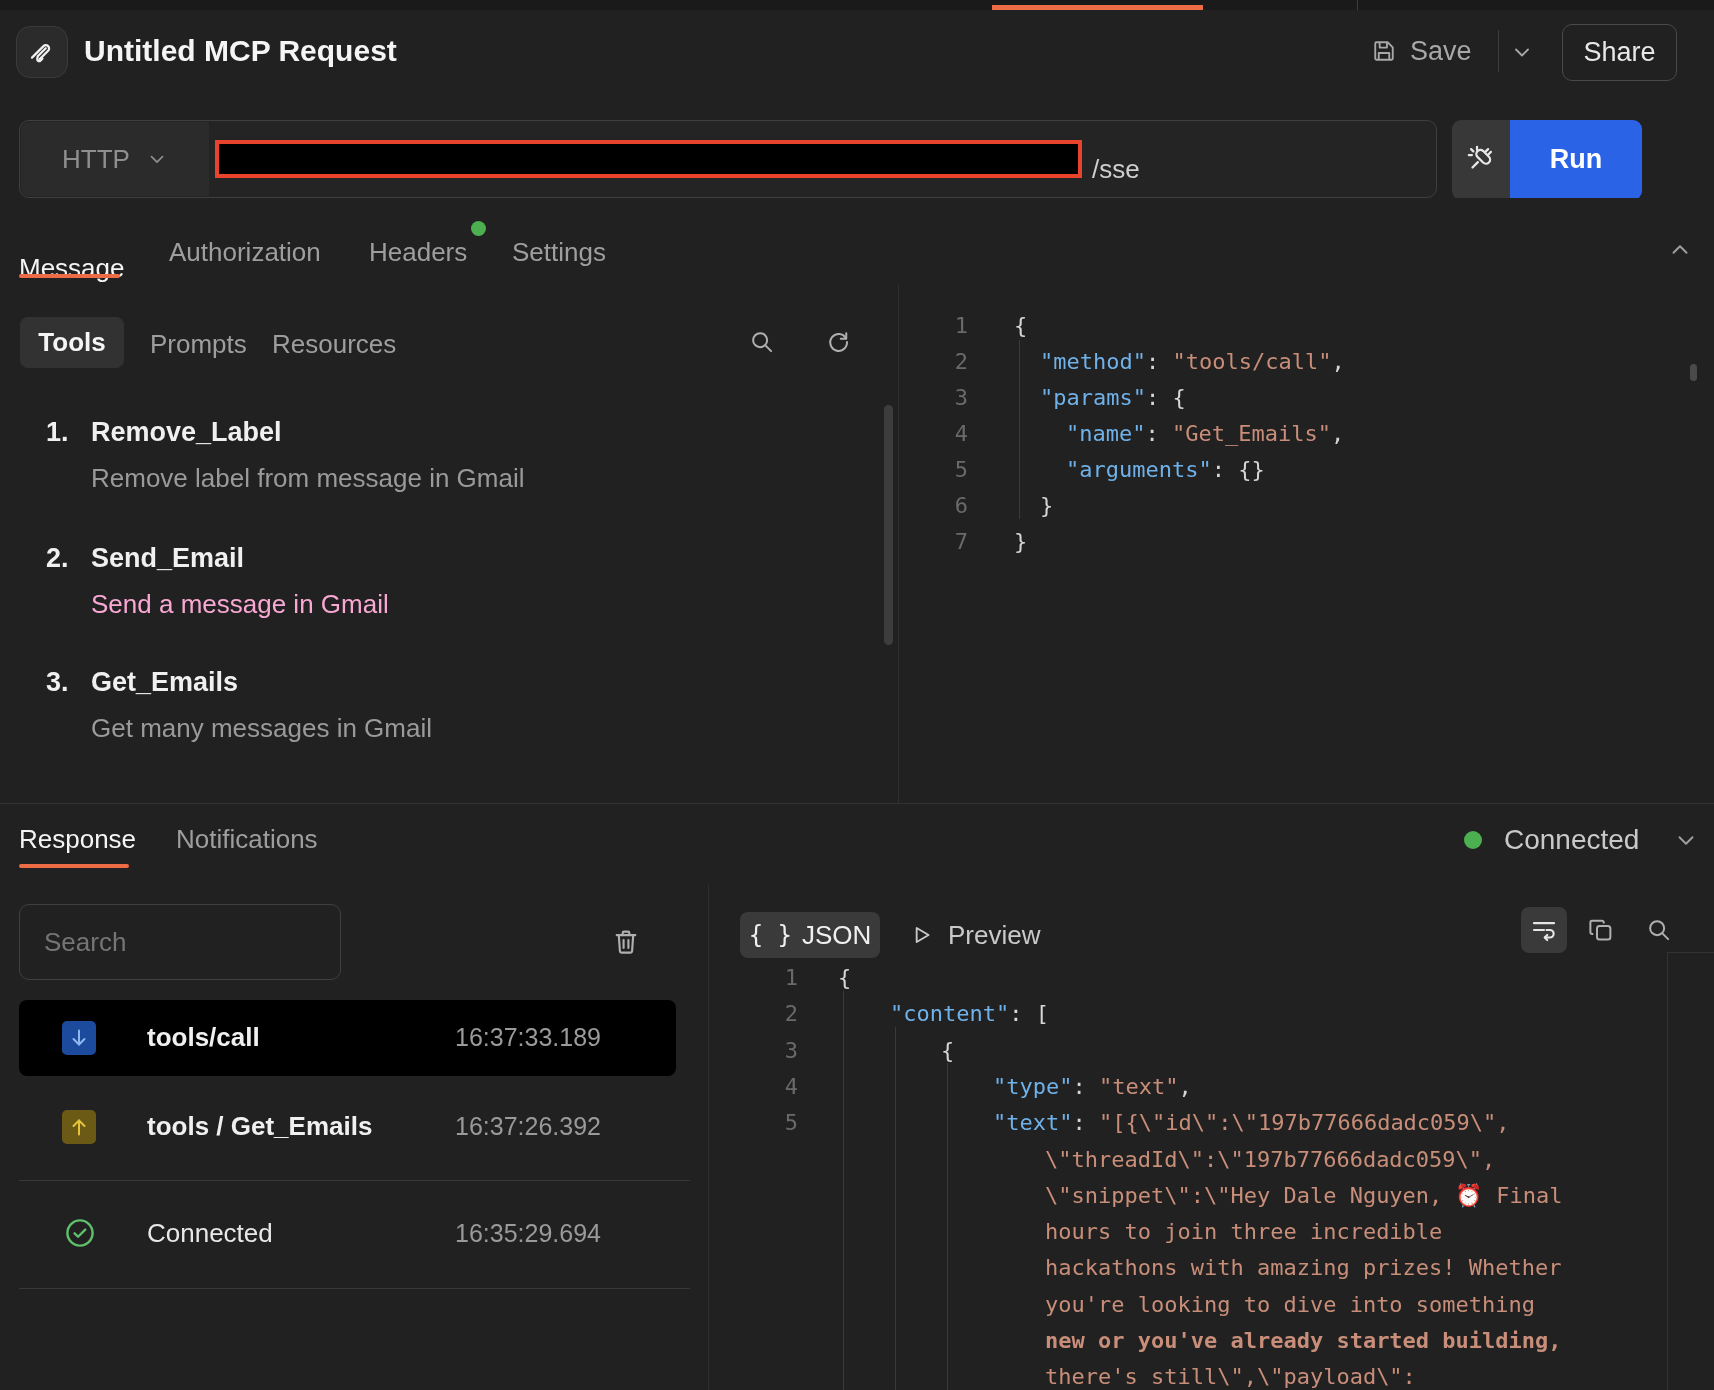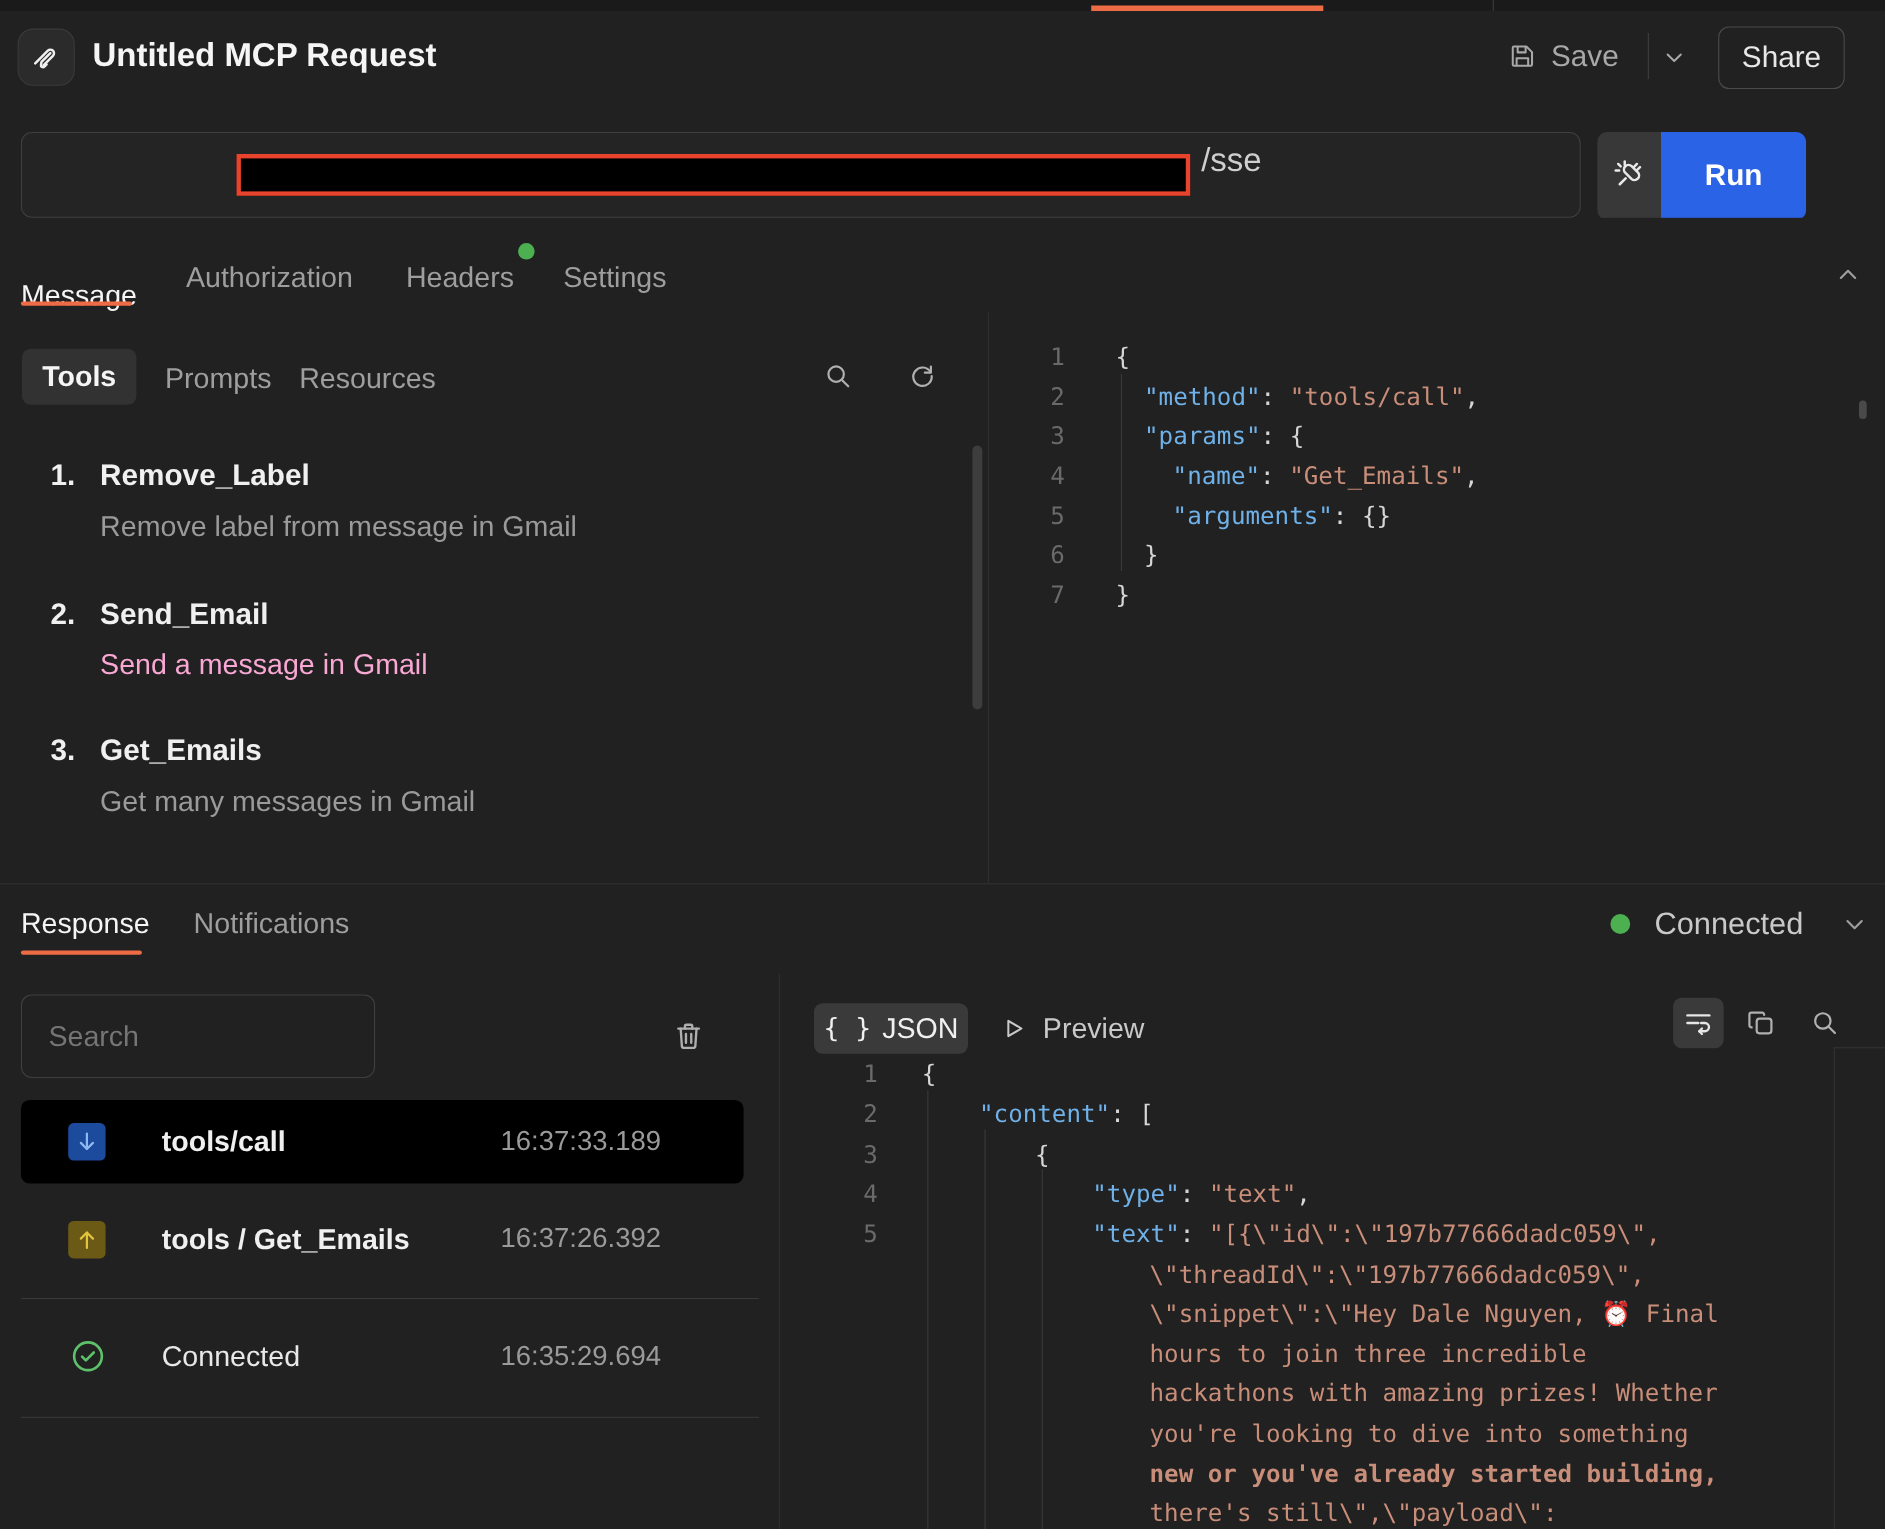--- a/index.html
+++ b/index.html
@@ -58,22 +58,30 @@
       <svg width="24" height="24" viewBox="0 0 24 24" fill="none" stroke="#a8a8a8" stroke-width="1.8" stroke-linecap="round" stroke-linejoin="round">
           <path d="M6 9.5l6 6 6-6"></path>
         </svg>
     </span>
   </div>
   <div class="abs btn" style="left:1562px;top:24px;width:115px;height:57px;border:1px solid #4a4a4a;border-radius:10px;">
     <span style="font-size:27px;color:#e8e8e8;">Share</span>
   </div>
 
   <div class="abs" style="left:19px;top:120px;width:1418px;height:78px;border:1.5px solid #3f3f3f;border-radius:10px;background:#242424;box-sizing:border-box;"></div>
+  <div class="abs btn" style="left:21px;top:122px;width:188px;height:74px;background:#2b2b2b;border-radius:8px 0 0 8px;">
+    <span style="font-size:26px;color:#8f8f8f;margin-right:16px;">HTTP</span>
+    <span>
+      <svg width="22" height="22" viewBox="0 0 24 24" fill="none" stroke="#8f8f8f" stroke-width="1.8" stroke-linecap="round" stroke-linejoin="round">
+          <path d="M6 9.5l6 6 6-6"></path>
+        </svg>
+    </span>
+  </div>
   <div class="abs" style="left:215px;top:140px;width:867px;height:38px;background:#000;border:4px solid #E8432D;box-sizing:border-box;"></div>
-  <div class="abs" style="left:1092px;top:114px;height:63px;display:flex;align-items:center;font-size:30px;color:#cfcfcf;">/sse</div>
+  <div class="abs" style="left:1092px;top:138px;height:63px;display:flex;align-items:center;font-size:26px;color:#cfcfcf;">/sse</div>
 
   <div class="abs" style="left:1452px;top:120px;width:190px;height:80px;border-radius:9px;overflow:hidden;display:flex;">
     <div class="btn" style="width:58px;height:78px;background:#383838;">
       <span>
         <svg width="34" height="34" viewBox="0 0 24 24" fill="none" stroke="#e8e8e8" stroke-width="1.6" stroke-linecap="round" stroke-linejoin="round">
           <path d="M9.5 10.5l4 4a2.9 2.9 0 0 0 4.1-4.1l-4-4a2.9 2.9 0 0 0-4.1 4.1z"></path>
           <path d="M15.2 6.8l1.8-1.8"></path>
             <path d="M17.2 8.8l1.8-1.8"></path>
           <path d="M9.8 14.2L6 18"></path>
           <path d="M5.6 9.2H3.4"></path>

